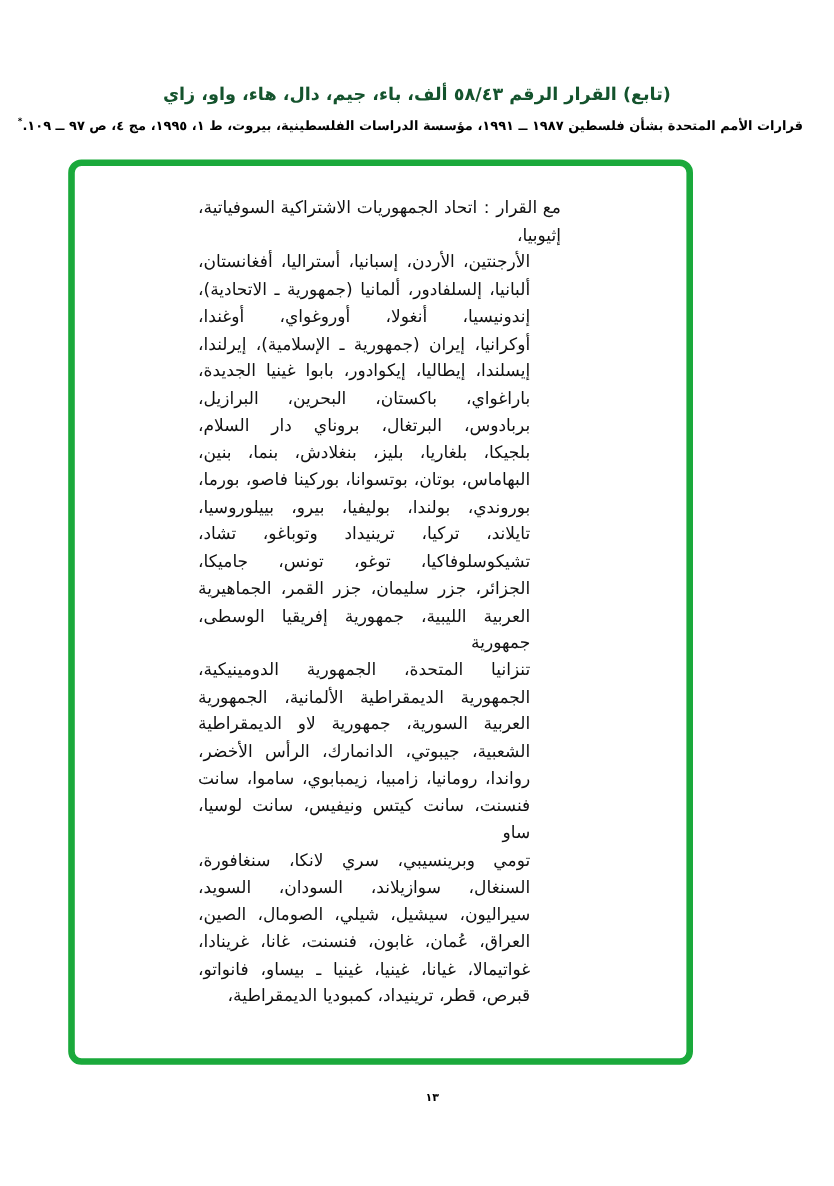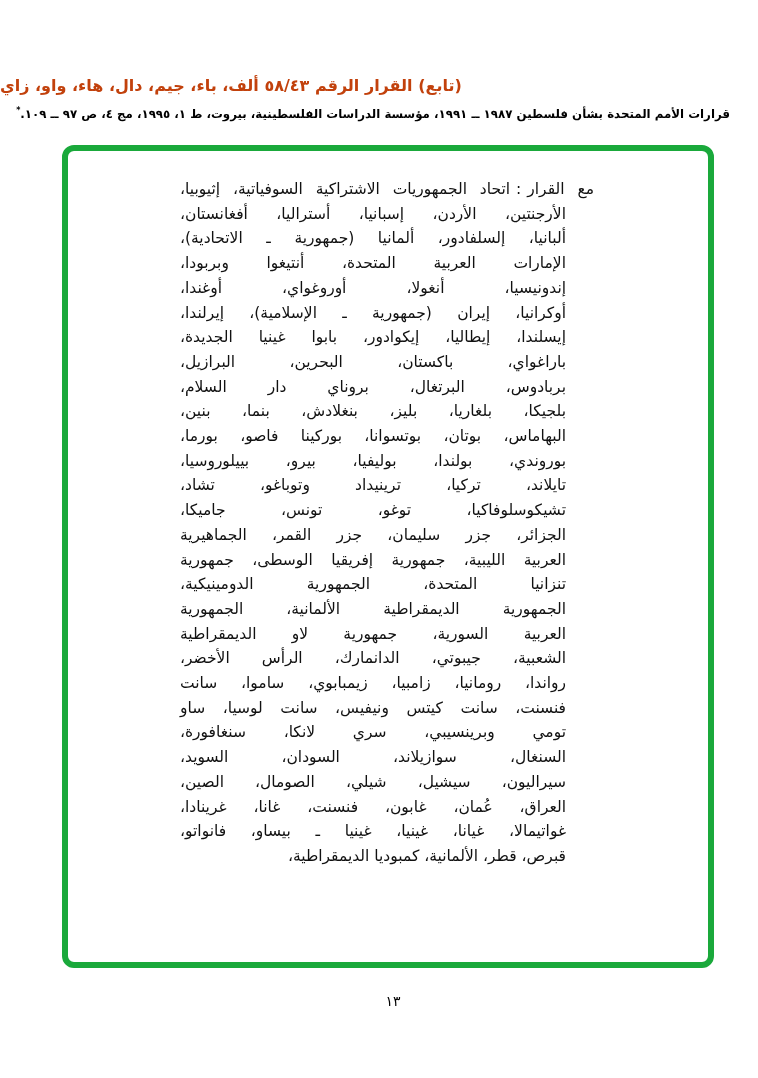--- a/index.html
+++ b/index.html
@@ -5,37 +5,37 @@
   html,body { margin:0; padding:0; }
   body {
     width:758px; height:1078px;
     background:#ffffff;
     font-family:"DejaVu Sans", sans-serif;
     position:relative;
     color:#000;
   }
   .header-title {
     position:absolute; top:76px; left:0; right:0;
-    direction:rtl; text-align:left;
+    direction:rtl; text-align:center;
     font-size:16px; font-weight:bold;
-    color:#c2410c;
+    color:#14532d;
   }
   .header-ref {
     position:absolute; top:107px; left:28px; right:28px;
     direction:rtl; text-align:right;
     font-size:11.8px; font-weight:bold;
     white-space:nowrap;
     color:#000;
   }
   .header-ref sup {
     font-size:8px; line-height:0;
   }
   .green-box {
     position:absolute; left:62px; top:145px;
-    width:652px; height:823px;
+    width:568px; height:823px;
     box-sizing:border-box;
     border:6px solid #1aa93b;
     border-radius:12px;
     background:#ffffff;
   }
   .vote-text {
     position:absolute; top:26px; right:114px; left:112px;
     direction:rtl;
     font-size:15.5px;
     color:#111;
@@ -50,21 +50,21 @@
     margin-right:0;
   }
   .country-list .line:last-child {
     text-align-last:right;
   }
   .vote-label { font-weight:normal; }
   .sep { padding:0 6px; }
   .page-number {
     position:absolute; top:993px; left:0; right:0;
     text-align:center;
-    font-size:14px; font-weight:normal;
+    font-size:10px; font-weight:bold;
     direction:rtl;
     margin-left:28px;
   }
 </style>
 </head>
 <body>
 
 <div>
 
   <div class="header-title">(تابع) القرار الرقم ٥٨/٤٣ ألف، باء، جيم، دال، هاء، واو، زاي</div>
@@ -72,21 +72,20 @@
   <div class="header-ref"><span>قرارات الأمم المتحدة بشأن فلسطين ١٩٨٧ ــ ١٩٩١، مؤسسة الدراسات الفلسطينية، بيروت، ط ١، ١٩٩٥، مج ٤، ص ٩٧ ــ ١٠٩.</span><sup>*</sup></div>
 
   <div class="green-box">
     <div class="vote-text">
 
       <div class="line first"><span class="vote-label">مع القرار</span><span class="sep">:</span><span>اتحاد الجمهوريات الاشتراكية السوفياتية، إثيوبيا،</span></div>
 
       <div class="country-list">
           <div class="line">الأرجنتين، الأردن، إسبانيا، أستراليا، أفغانستان،</div>
           <div class="line">ألبانيا، إلسلفادور، ألمانيا (جمهورية ـ الاتحادية)،</div>
-          <div class="line">الإمارات العربية المتحدة، أنتيغوا وبربودا،</div>
           <div class="line">إندونيسيا، أنغولا، أوروغواي، أوغندا،</div>
           <div class="line">أوكرانيا، إيران (جمهورية ـ الإسلامية)، إيرلندا،</div>
           <div class="line">إيسلندا، إيطاليا، إيكوادور، بابوا غينيا الجديدة،</div>
           <div class="line">باراغواي، باكستان، البحرين، البرازيل،</div>
           <div class="line">بربادوس، البرتغال، بروناي دار السلام،</div>
           <div class="line">بلجيكا، بلغاريا، بليز، بنغلادش، بنما، بنين،</div>
           <div class="line">البهاماس، بوتان، بوتسوانا، بوركينا فاصو، بورما،</div>
           <div class="line">بوروندي، بولندا، بوليفيا، بيرو، بييلوروسيا،</div>
           <div class="line">تايلاند، تركيا، ترينيداد وتوباغو، تشاد،</div>
           <div class="line">تشيكوسلوفاكيا، توغو، تونس، جاميكا،</div>
@@ -96,21 +95,21 @@
           <div class="line">الجمهورية الديمقراطية الألمانية، الجمهورية</div>
           <div class="line">العربية السورية، جمهورية لاو الديمقراطية</div>
           <div class="line">الشعبية، جيبوتي، الدانمارك، الرأس الأخضر،</div>
           <div class="line">رواندا، رومانيا، زامبيا، زيمبابوي، ساموا، سانت</div>
           <div class="line">فنسنت، سانت كيتس ونيفيس، سانت لوسيا، ساو</div>
           <div class="line">تومي وبرينسيبي، سري لانكا، سنغافورة،</div>
           <div class="line">السنغال، سوازيلاند، السودان، السويد،</div>
           <div class="line">سيراليون، سيشيل، شيلي، الصومال، الصين،</div>
           <div class="line">العراق، عُمان، غابون، فنسنت، غانا، غرينادا،</div>
           <div class="line">غواتيمالا، غيانا، غينيا، غينيا ـ بيساو، فانواتو،</div>
-          <div class="line">قبرص، قطر، الألمانية، كمبوديا الديمقراطية،</div>
+          <div class="line">قبرص، قطر، ترينيداد، كمبوديا الديمقراطية،</div>
         </div>
 
     </div>
   </div>
 
   <div class="page-number">١٣</div>
 
 </div>
 
 </body></html>

